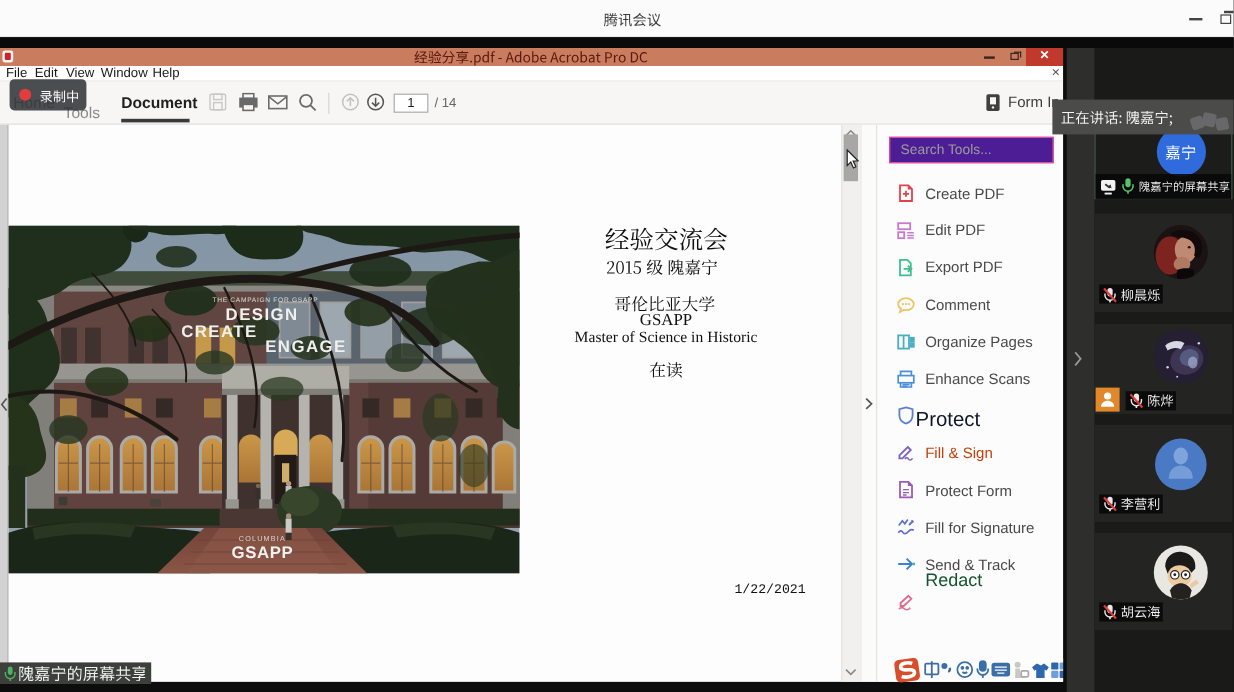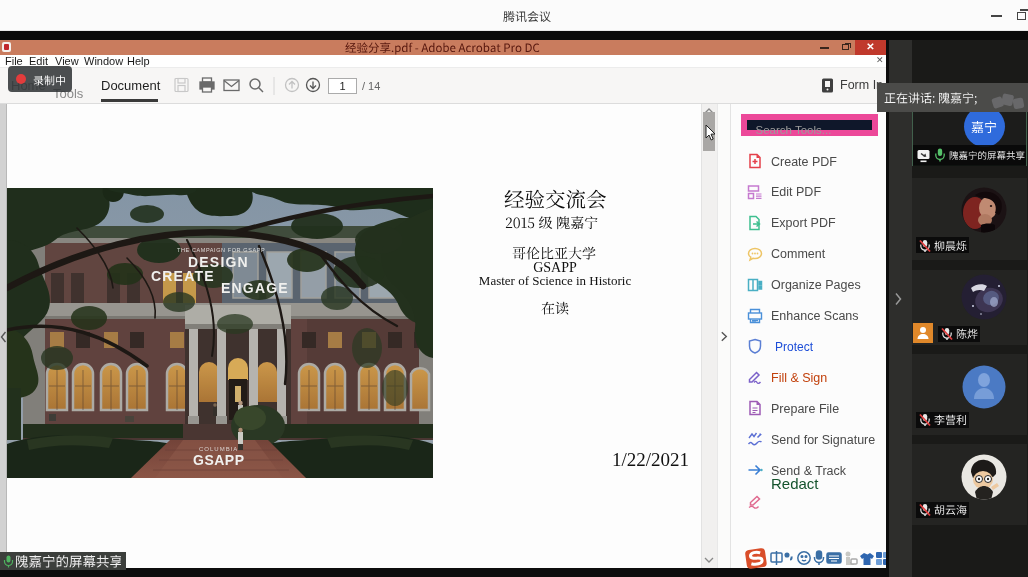--- a/index.html
+++ b/index.html
@@ -43,21 +43,21 @@
       <span class="abs" style="left:29px;top:0">Edit</span>
       <span class="abs" style="left:55px;top:0">View</span>
       <span class="abs" style="left:84px;top:0">Window</span>
       <span class="abs" style="left:127px;top:0">Help</span>
     <span class="abs" style="left:876px;top:0;color:#555;font-size:9px">✕</span>
   </div>
 
   <div class="abs" style="left:0;top:27px;width:886px;height:36.5px;background:#f7f6f5;border-bottom:1px solid #dcdcdc;border-top:1px solid #ececec">
     <span class="abs" style="left:11px;top:10px;font-size:13px;color:#8a8a8a">Home</span>
     <span class="abs" style="left:53px;top:18px;font-size:13px;color:#8a8a8a">Tools</span>
-    <span class="abs" style="left:101px;top:10px;font-size:13px;color:#1f1f1f;font-weight:normal">Document</span>
+    <span class="abs" style="left:101px;top:10px;font-size:13px;color:#1f1f1f;font-weight:bold">Document</span>
     <div class="abs" style="left:101px;top:31px;width:57px;height:3px;background:#3a3a3a"></div>
 
     <svg class="abs" style="left:174px;top:9px" width="210" height="19" viewBox="0 0 210 19">
 
       <g stroke="#c8c8c8" fill="none" stroke-width="1.2">
           <rect x="1" y="1.5" width="13" height="13" rx="1"></rect>
           <rect x="4" y="1.5" height="4.5" width="7"></rect>
           <rect x="4" y="8.5" height="6" width="7"></rect>
         </g>
 
@@ -318,42 +318,42 @@
           <path d="M11.9 -11.8 11.2 -10.9H0.9L1.0 -10.5H10.0V-5.7H10.1C10.6 -5.7 10.9 -5.9 10.9 -5.9V-10.5H12.8C13.0 -10.5 13.2 -10.6 13.2 -10.7C12.7 -11.2 11.9 -11.8 11.9 -11.8ZM3.5 -0.2V-0.9H7.2V-0.2H7.4C7.7 -0.2 8.1 -0.4 8.1 -0.5V-3.1C8.4 -3.1 8.6 -3.2 8.7 -3.3L7.6 -4.2L7.1 -3.6H3.6L2.6 -4.1V0.1H2.7C3.1 0.1 3.5 -0.1 3.5 -0.2ZM7.2 -3.2V-1.3H3.5V-3.2ZM12.2 -6.2 11.5 -5.3H0.6L0.7 -4.9H10.0V-0.3C10.0 -0.1 10.0 -0.0 9.7 -0.0C9.5 -0.0 8.0 -0.1 8.0 -0.1V0.1C8.7 0.2 9.0 0.3 9.2 0.4C9.4 0.6 9.5 0.8 9.5 1.1C10.8 1.0 10.9 0.4 10.9 -0.3V-4.9H13.1C13.3 -4.9 13.4 -5.0 13.5 -5.1C13.0 -5.6 12.2 -6.2 12.2 -6.2ZM3.7 -6.1V-6.7H7.1V-6.0H7.2C7.5 -6.0 8.0 -6.2 8.0 -6.3V-8.8C8.2 -8.8 8.5 -8.9 8.6 -9.0L7.5 -9.9L7.0 -9.3H3.7L2.8 -9.8V-5.8H2.9C3.3 -5.8 3.7 -6.0 3.7 -6.1ZM7.1 -8.9V-7.1H3.7V-8.9Z M23.5 -11.2 22.1 -11.8C21.4 -9.8 19.7 -7.2 17.8 -5.5L17.9 -5.3C20.0 -6.7 21.8 -8.9 22.8 -10.7C23.6 -8.7 25.0 -6.8 26.6 -5.6C26.7 -6.0 27.1 -6.3 27.5 -6.4L27.6 -6.6C25.8 -7.5 23.8 -9.2 23.0 -11.0C23.3 -10.9 23.4 -11.0 23.5 -11.2ZM17.9 -7.8 17.3 -8.0C17.8 -8.9 18.2 -9.9 18.6 -11.0C18.9 -11.0 19.1 -11.1 19.2 -11.2L17.7 -11.7C16.9 -9.0 15.7 -6.3 14.5 -4.6L14.7 -4.5C15.3 -5.1 15.9 -5.9 16.5 -6.7V1.1H16.7C17.1 1.1 17.4 0.8 17.4 0.7V-7.5C17.7 -7.5 17.8 -7.6 17.9 -7.8ZM21.4 -6.8 20.0 -6.9V-0.4C20.0 0.4 20.4 0.6 21.7 0.6H23.6C26.4 0.6 27.0 0.5 27.0 0.0C27.0 -0.2 26.9 -0.3 26.5 -0.4L26.5 -2.3H26.3C26.1 -1.4 26.0 -0.7 25.8 -0.4C25.8 -0.3 25.7 -0.3 25.5 -0.2C25.2 -0.2 24.6 -0.2 23.7 -0.2H21.8C21.0 -0.2 20.9 -0.3 20.9 -0.6V-2.8C22.2 -3.4 23.8 -4.2 25.1 -5.2C25.3 -5.1 25.5 -5.1 25.6 -5.2L24.6 -6.2C23.5 -5.1 22.1 -3.9 20.9 -3.2V-6.4C21.2 -6.5 21.4 -6.6 21.4 -6.8Z M33.7 -7.6 33.1 -6.7H31.1V-11.0C31.5 -11.0 31.7 -11.2 31.7 -11.4L30.2 -11.6V-0.7C30.2 -0.4 30.1 -0.3 29.7 -0.0L30.4 0.9C30.5 0.9 30.6 0.7 30.6 0.6C32.4 -0.3 34.0 -1.1 35.0 -1.6L34.9 -1.8C33.5 -1.3 32.1 -0.8 31.1 -0.5V-6.3H34.6C34.8 -6.3 34.9 -6.4 35.0 -6.5C34.5 -7.0 33.7 -7.6 33.7 -7.6ZM37.1 -11.4 35.7 -11.6V-0.6C35.7 0.2 36.0 0.5 37.2 0.5H38.7C41.0 0.5 41.5 0.4 41.5 -0.1C41.5 -0.3 41.4 -0.4 41.1 -0.5L41.0 -2.9H40.8C40.7 -1.9 40.5 -0.9 40.4 -0.6C40.3 -0.5 40.2 -0.4 40.1 -0.4C39.8 -0.4 39.4 -0.4 38.7 -0.4H37.3C36.7 -0.4 36.6 -0.5 36.6 -0.9V-5.5C37.8 -6.0 39.3 -6.8 40.6 -7.8C40.9 -7.6 41.0 -7.6 41.1 -7.8L40.0 -8.8C38.9 -7.7 37.6 -6.6 36.6 -5.9V-11.0C36.9 -11.1 37.1 -11.2 37.1 -11.4Z M44.0 -8.0 43.8 -7.9C44.5 -6.5 45.4 -4.4 45.6 -2.9C46.6 -2.0 47.3 -4.6 44.0 -8.0ZM50.1 -10.1V-0.3H48.0V-10.1ZM54.1 -1.2 53.4 -0.3H51.0V-3.0C52.2 -4.3 53.5 -6.2 54.1 -7.2C54.3 -7.2 54.5 -7.3 54.6 -7.4L53.3 -8.1C52.8 -7.1 51.9 -5.1 51.0 -3.5V-10.1H54.5C54.7 -10.1 54.9 -10.2 54.9 -10.3C54.4 -10.8 53.6 -11.4 53.6 -11.4L52.9 -10.5H43.0L43.1 -10.1H47.1V-0.3H42.6L42.7 0.2H55.1C55.3 0.2 55.4 0.1 55.5 -0.1C55.0 -0.5 54.1 -1.2 54.1 -1.2Z M62.4 -11.7C62.4 -10.3 62.4 -8.9 62.2 -7.6H56.7L56.8 -7.2H62.2C61.9 -4.1 60.6 -1.3 56.5 0.9L56.7 1.1C61.5 -1.0 62.8 -3.9 63.2 -7.2C63.6 -4.4 64.7 -1.0 68.6 1.1C68.7 0.6 69.1 0.4 69.6 0.3L69.6 0.2C65.5 -1.7 64.0 -4.5 63.4 -7.2H69.0C69.2 -7.2 69.4 -7.3 69.4 -7.4C68.9 -7.9 68.0 -8.6 68.0 -8.6L67.3 -7.6H63.2C63.3 -8.8 63.4 -9.9 63.4 -11.2C63.7 -11.2 63.8 -11.3 63.9 -11.6Z M72.9 -11.5 72.7 -11.4C73.3 -10.8 73.9 -9.9 74.0 -9.1C75.0 -8.4 75.8 -10.4 72.9 -11.5ZM76.0 -11.7 75.8 -11.6C76.3 -11.0 76.9 -10.0 76.9 -9.2C77.8 -8.4 78.8 -10.5 76.0 -11.7ZM76.6 -5.0V-3.5H70.6L70.8 -3.1H76.6V-0.4C76.6 -0.1 76.5 -0.0 76.2 -0.0C75.9 -0.0 74.0 -0.2 74.0 -0.2V0.0C74.8 0.1 75.2 0.3 75.5 0.4C75.7 0.6 75.8 0.8 75.9 1.1C77.4 1.0 77.5 0.5 77.5 -0.3V-3.1H83.0C83.2 -3.1 83.4 -3.2 83.4 -3.4C82.9 -3.8 82.1 -4.4 82.1 -4.4L81.4 -3.5H77.5V-4.5C77.9 -4.6 78.0 -4.7 78.0 -4.9L77.9 -4.9C78.8 -5.3 79.7 -5.8 80.3 -6.2C80.6 -6.3 80.7 -6.3 80.8 -6.4L79.8 -7.4L79.2 -6.8H73.0L73.1 -6.4H79.0C78.5 -5.9 77.9 -5.4 77.4 -5.0ZM80.4 -11.7C80.0 -10.8 79.3 -9.6 78.7 -8.8H72.5C72.4 -9.0 72.4 -9.4 72.2 -9.7L72.0 -9.7C72.1 -8.6 71.6 -7.6 71.0 -7.2C70.7 -7.0 70.5 -6.7 70.7 -6.4C70.9 -6.1 71.3 -6.2 71.7 -6.5C72.1 -6.7 72.5 -7.4 72.5 -8.3H81.7C81.5 -7.8 81.1 -7.1 80.9 -6.7L81.0 -6.6C81.7 -7.0 82.5 -7.7 83.0 -8.2C83.2 -8.2 83.4 -8.2 83.5 -8.3L82.4 -9.4L81.7 -8.8H79.2C80.0 -9.4 80.8 -10.3 81.3 -11.0C81.6 -10.9 81.8 -11.0 81.8 -11.2Z"></path>
         </g>
       </svg>
     <div class="abs" style="left:400px;top:157.5px;width:310px;text-align:center;font-family:'Liberation Serif',serif;font-size:14px;color:#111;line-height:13.5px">GSAPP</div>
     <div class="abs" style="left:400px;top:170.5px;width:310px;text-align:center;font-family:'Liberation Serif',serif;font-size:13px;color:#111;line-height:13.5px">Master of Science in Historic</div>
     <svg class="abs" style="left:541px;top:196.5px" width="29" height="17" viewBox="0 0 29 17">
         <g transform="translate(0,13.5)" fill="#111">
           <path d="M11.9 -9.9 11.2 -9.0H6.0C6.3 -9.7 6.6 -10.4 6.8 -11.1C7.2 -11.1 7.3 -11.2 7.4 -11.3L5.8 -11.7C5.6 -10.9 5.3 -10.0 4.9 -9.0H0.9L1.0 -8.6H4.7C3.7 -6.6 2.3 -4.6 0.5 -3.3L0.6 -3.1C1.6 -3.6 2.4 -4.3 3.1 -5.0V1.1H3.2C3.6 1.1 4.0 0.9 4.0 0.8V-5.5C4.2 -5.6 4.4 -5.7 4.4 -5.8L4.0 -6.0C4.7 -6.8 5.3 -7.7 5.7 -8.6H12.8C13.0 -8.6 13.1 -8.7 13.2 -8.8C12.7 -9.3 11.9 -9.9 11.9 -9.9ZM11.3 -5.6 10.6 -4.8H9.0V-7.5C9.4 -7.5 9.5 -7.7 9.5 -7.8L8.1 -8.0V-4.8H5.2L5.3 -4.3H8.1V-0.1H4.4L4.5 0.3H13.0C13.2 0.3 13.4 0.3 13.4 0.1C12.9 -0.3 12.2 -0.9 12.2 -0.9L11.5 -0.1H9.0V-4.3H12.1C12.3 -4.3 12.4 -4.4 12.4 -4.6C12.0 -5.0 11.3 -5.6 11.3 -5.6Z M19.3 -5.1 19.2 -5.0C19.7 -4.6 20.4 -4.0 20.6 -3.4C21.5 -3.0 22.0 -4.7 19.3 -5.1ZM20.0 -6.8 19.9 -6.7C20.4 -6.4 21.1 -5.8 21.4 -5.3C22.2 -4.8 22.6 -6.5 20.0 -6.8ZM23.5 -2.1 23.4 -1.9C24.5 -1.2 26.0 0.0 26.6 1.0C27.7 1.5 27.9 -0.8 23.5 -2.1ZM15.7 -11.7 15.6 -11.6C16.1 -11.0 16.9 -10.1 17.1 -9.4C18.0 -8.8 18.7 -10.7 15.7 -11.7ZM17.2 -7.4C17.5 -7.5 17.7 -7.6 17.7 -7.7L16.8 -8.5L16.4 -8.0H14.5L14.6 -7.5H16.3V-1.1C16.3 -0.9 16.3 -0.8 15.8 -0.5L16.4 0.6C16.6 0.5 16.8 0.4 16.8 0.1C17.8 -0.7 18.6 -1.6 19.1 -2.0L19.0 -2.2L17.2 -1.2ZM25.5 -10.5 24.9 -9.7H23.1V-11.2C23.4 -11.3 23.5 -11.4 23.6 -11.6L22.2 -11.7V-9.7H18.9L19.0 -9.3H22.2V-7.7H18.3L18.4 -7.3H25.8C25.6 -6.7 25.4 -6.0 25.3 -5.6L25.5 -5.5C25.9 -5.9 26.5 -6.6 26.8 -7.1C27.1 -7.2 27.3 -7.2 27.4 -7.3L26.3 -8.3L25.7 -7.7H23.1V-9.3H26.3C26.5 -9.3 26.7 -9.4 26.7 -9.5C26.2 -9.9 25.5 -10.5 25.5 -10.5ZM26.2 -3.9 25.6 -3.1H23.4C23.7 -4.0 23.9 -5.2 24.0 -6.5C24.4 -6.4 24.5 -6.5 24.5 -6.7L23.0 -7.0C23.0 -5.4 22.8 -4.1 22.5 -3.1H18.1L18.3 -2.6H22.3C21.6 -1.0 20.2 0.2 17.9 0.9L18.0 1.1C20.8 0.4 22.3 -0.8 23.2 -2.6H27.0C27.2 -2.6 27.4 -2.7 27.4 -2.9C27.0 -3.3 26.2 -3.9 26.2 -3.9Z"></path>
         </g>
       </svg>
-    <div class="abs" style="left:612px;top:345px;font-family:Liberation Serif, serif;font-size:19px;color:#111">1/22/2021</div>
+    <div class="abs" style="left:612px;top:382px;font-family:Liberation Mono, monospace;font-size:11px;color:#111">1/22/2021</div>
 
     <div class="abs" style="left:701px;top:0;width:16px;height:464.5px;background:#f1f0ef;border-left:1px solid #e2e2e2"></div>
     <svg class="abs" style="left:704px;top:3px" width="10" height="8" viewBox="0 0 10 8">
         <path d="M1 6 5 2l4 4" fill="none" stroke="#888" stroke-width="1.3"></path>
       </svg>
     <div class="abs" style="left:703px;top:8px;width:12px;height:39px;background:#a9a7a5"></div>
     <svg class="abs" style="left:704px;top:452px" width="10" height="8" viewBox="0 0 10 8">
         <path d="M1 2l4 4 4-4" fill="none" stroke="#888" stroke-width="1.3"></path>
       </svg>
 
     <svg class="abs" style="left:705px;top:20px" width="12" height="18" viewBox="0 0 12 18">
         <path d="M1 1v13l3-3 2.2 5 2-1-2.2-4.8 4-.2z" fill="#fff" stroke="#222" stroke-width="1"></path>
       </svg>
 
     <div class="abs" style="left:717px;top:0;width:13px;height:464.5px;background:#fbfbfa;border-left:1px solid #e8e8e8"></div>
     <svg class="abs" style="left:720px;top:227px" width="8" height="11" viewBox="0 0 8 11">
         <path d="M1.8 1.2 6.3 5.5l-4.5 4.3" fill="none" stroke="#555" stroke-width="1.4"></path>
       </svg>
 
     <div class="abs" style="left:730px;top:0;width:156px;height:464.5px;background:#fcfcfc;border-left:1px solid #e3e3e3">
-      <div class="abs" style="left:9.5px;top:10px;width:137px;height:22px;background:#0f172a;border:6px solid #ec4899;font-size:11.5px;color:#9c9c9c;line-height:21px;padding-left:9px">Search Tools...</div>
+      <div class="abs" style="left:9.5px;top:10px;width:137px;height:22px;background:#4c1d95;border:1px solid #ec4899;font-size:11.5px;color:#9c9c9c;line-height:21px;padding-left:9px">Search Tools...</div>
       <div class="abs" style="left:16px;top:49.5px;width:16px;height:16px">
           <svg width="16" height="16" viewBox="0 0 16 16">
             <path d="M3 1.5h7l3 3V14.5H3z" fill="none" stroke="#e4404a" stroke-width="1.5"></path>
             <path d="M9.5 1.5v3.5H13" fill="#e4404a"></path>
             <path d="M5.5 8.5h5M8 6v5" stroke="#e4404a" stroke-width="1.5"></path>
           </svg>
         </div>
 <div class="abs" style="left:40px;top:51px;font-size:12.5px;color:#4a4a4a">Create PDF</div>
 <div class="abs" style="left:16px;top:80.4px;width:16px;height:16px">
           <svg width="16" height="16" viewBox="0 0 16 16">
@@ -401,45 +401,45 @@
               <path d="M5 12.5h6M5 14.2h4"></path>
             </g>
           </svg>
         </div>
 <div class="abs" style="left:40px;top:205.5px;font-size:12.5px;color:#4a4a4a">Enhance Scans</div>
 <div class="abs" style="left:16px;top:234.9px;width:16px;height:16px">
           <svg width="16" height="16" viewBox="0 0 16 16">
             <path d="M8 1.5 13.5 3v5c0 3.5-2.5 6-5.5 7-3-1-5.5-3.5-5.5-7V3z" fill="none" stroke="#5b7fd4" stroke-width="1.5"></path>
           </svg>
         </div>
-<div class="abs" style="left:44px;top:236.4px;font-size:12px;color:#1d4ed8">Protect</div>
+<div class="abs" style="left:32px;top:236.4px;font-size:17px;color:#0f172a">Protect</div>
 <div class="abs" style="left:16px;top:265.8px;width:16px;height:16px">
           <svg width="16" height="16" viewBox="0 0 16 16">
             <path d="M9.5 3.5 12 6 5 13H2.5V10.5z" fill="none" stroke="#7b61c9" stroke-width="1.5"></path>
             <path d="M7 13.5c1.5-2 2.5-1 3 0s2 1.5 3.5-.5" fill="none" stroke="#7b61c9" stroke-width="1.3"></path>
           </svg>
         </div>
 <div class="abs" style="left:40px;top:267.3px;font-size:12.5px;color:#c2410c">Fill &amp; Sign</div>
 <div class="abs" style="left:16px;top:296.7px;width:16px;height:16px">
           <svg width="16" height="16" viewBox="0 0 16 16">
             <path d="M3 1.5h7l3 3V14.5H3z" fill="none" stroke="#9d5bb5" stroke-width="1.5"></path>
             <path d="M9.5 1.5v3.5H13" fill="#9d5bb5"></path>
             <path d="M5.5 8h5M5.5 10.5h5M5.5 12.5h3" stroke="#9d5bb5" stroke-width="1.2"></path>
           </svg>
         </div>
-<div class="abs" style="left:40px;top:298.2px;font-size:12.5px;color:#4a4a4a">Prepare File</div>
+<div class="abs" style="left:40px;top:298.2px;font-size:12.5px;color:#4a4a4a">Protect Form</div>
 <div class="abs" style="left:16px;top:327.6px;width:16px;height:16px">
           <svg width="16" height="16" viewBox="0 0 16 16">
             <path d="M2 7l3-4 2 2.5L9.5 2" fill="none" stroke="#5b6fd4" stroke-width="1.4"></path>
             <path d="M1.5 13c2-2.5 3-1.5 4-.3s2.5 1.8 4.5-.7 4-1.5 4.5-1" fill="none" stroke="#5b6fd4" stroke-width="1.4"></path>
             <path d="M10.5 6.5 14 3" stroke="#5b6fd4" stroke-width="1.6"></path>
             <path d="M13 2.2l1.6 1.6-.8.8-1.6-1.6z" fill="#5b6fd4"></path>
           </svg>
         </div>
-<div class="abs" style="left:40px;top:329.1px;font-size:12.5px;color:#4a4a4a">Send for Signature</div>
+<div class="abs" style="left:40px;top:329.1px;font-size:12.5px;color:#4a4a4a">Fill for Signature</div>
 <div class="abs" style="left:16px;top:358.5px;width:16px;height:16px">
           <svg width="16" height="16" viewBox="0 0 16 16">
             <path d="M1.5 8h11M8.5 3.5 13 8l-4.5 4.5" fill="none" stroke="#3a7fd4" stroke-width="1.6"></path>
             <circle cx="14.5" cy="8" r="1.2" fill="#4aafc4"></circle>
           </svg>
         </div>
 <div class="abs" style="left:40px;top:360px;font-size:12.5px;color:#4a4a4a">Send &amp; Track</div>
 <div class="abs" style="left:16px;top:389.4px;width:16px;height:16px">
           <svg width="16" height="16" viewBox="0 0 16 16">
             <path d="M10 3.5 12.5 6 6 12H3.5V9.5z" fill="none" stroke="#e06a8f" stroke-width="1.5"></path>

